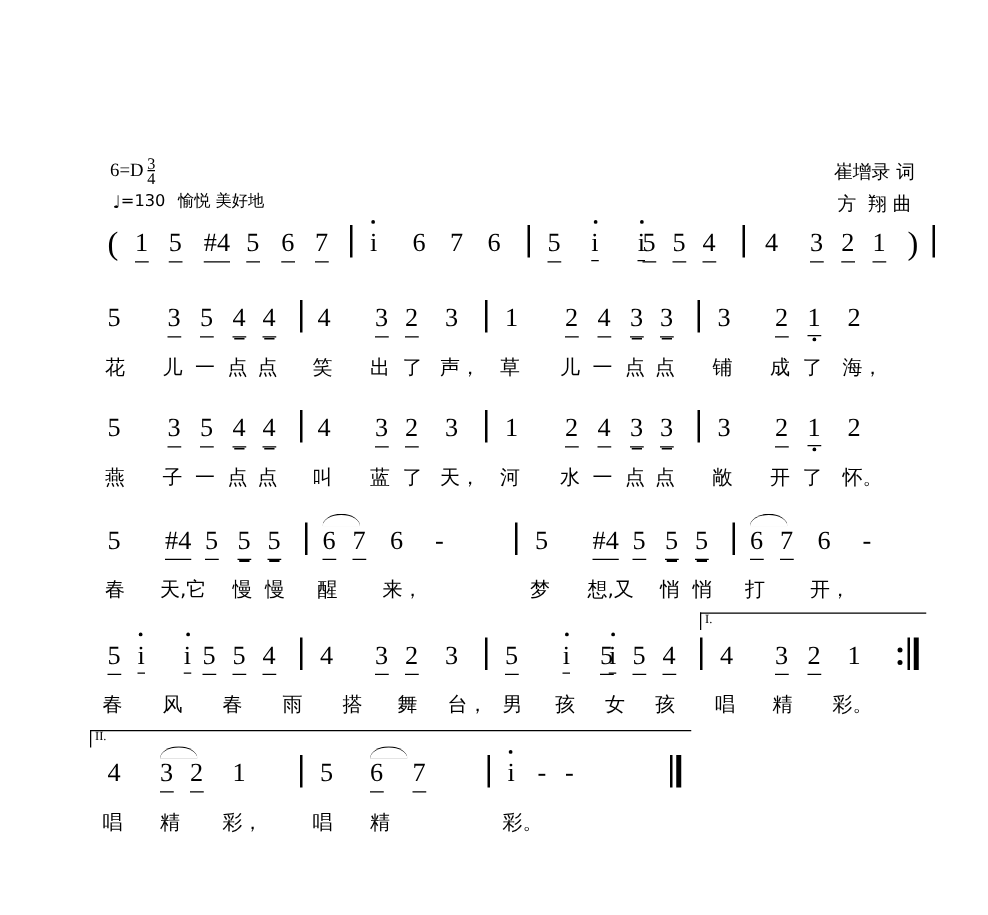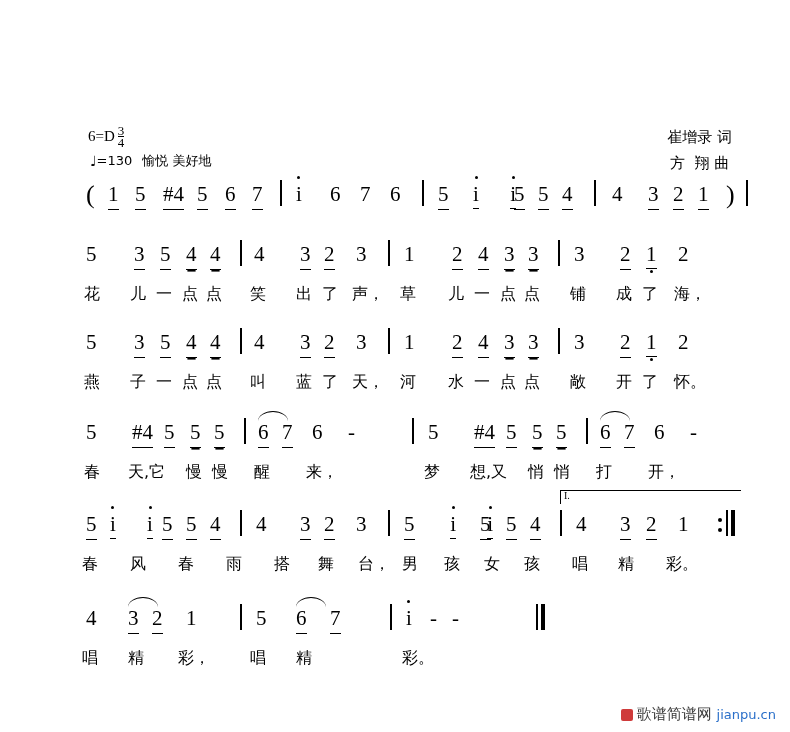--- a/index.html
+++ b/index.html
@@ -402,20 +402,23 @@
       <span class="ly" style="left:444px;">孩</span>
       <span class="ly" style="left:484px;">女</span>
       <span class="ly" style="left:524px;">孩</span>
       <span class="ly" style="left:572px;">唱</span>
       <span class="ly" style="left:618px;">精</span>
       <span class="ly" style="left:666px;">彩。</span>
     </div>
   </div>
 
   <div class="row" style="top:606px;">
+    <div class="repeat-bracket" style="left:72px;top:-22px;width:480px;">
+      <span>II.</span>
+    </div>
     <div class="notes">
       <span class="n" style="left:86px;">4</span>
       <span class="slur" style="left:128px;top:-9px;width:30px;"></span>
       <span class="n u1" style="left:128px;">3</span>
       <span class="n u1" style="left:152px;">2</span>
       <span class="n" style="left:186px;">1</span>
 
       <span class="bar" style="left:240px;"></span>
 
       <span class="n" style="left:256px;">5</span>
@@ -437,17 +440,14 @@
     <div class="lyrics" style="margin-top:8px;">
       <span class="ly" style="left:82px;">唱</span>
       <span class="ly" style="left:128px;">精</span>
       <span class="ly" style="left:178px;">彩，</span>
       <span class="ly" style="left:250px;">唱</span>
       <span class="ly" style="left:296px;">精</span>
       <span class="ly" style="left:402px;">彩。</span>
     </div>
   </div>
 
-  <div class="watermark">
-    <span class="wm-icon"></span><span>歌谱简谱网</span> <span class="blue">jianpu.cn</span>
-  </div>
 
 </div>
 
 </body></html>

